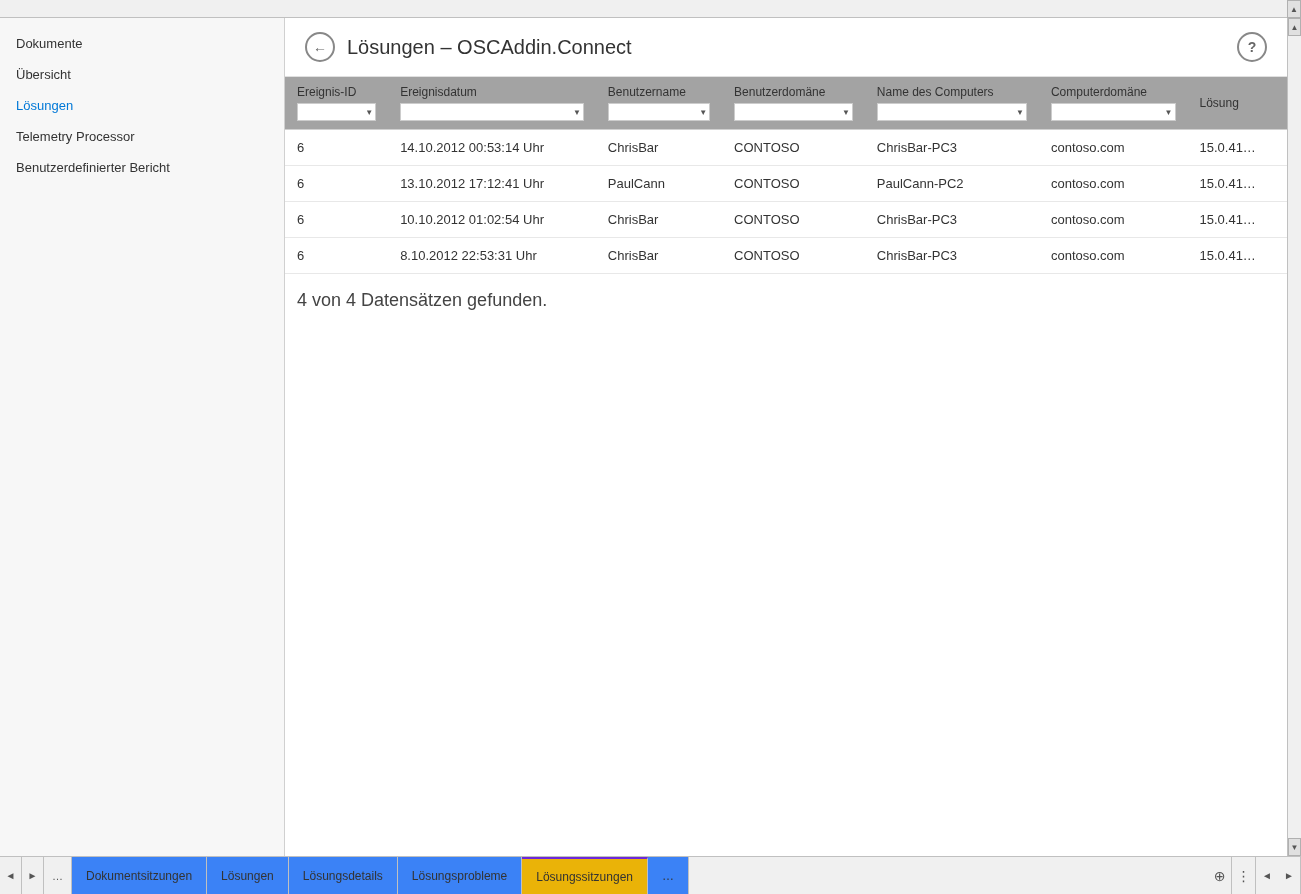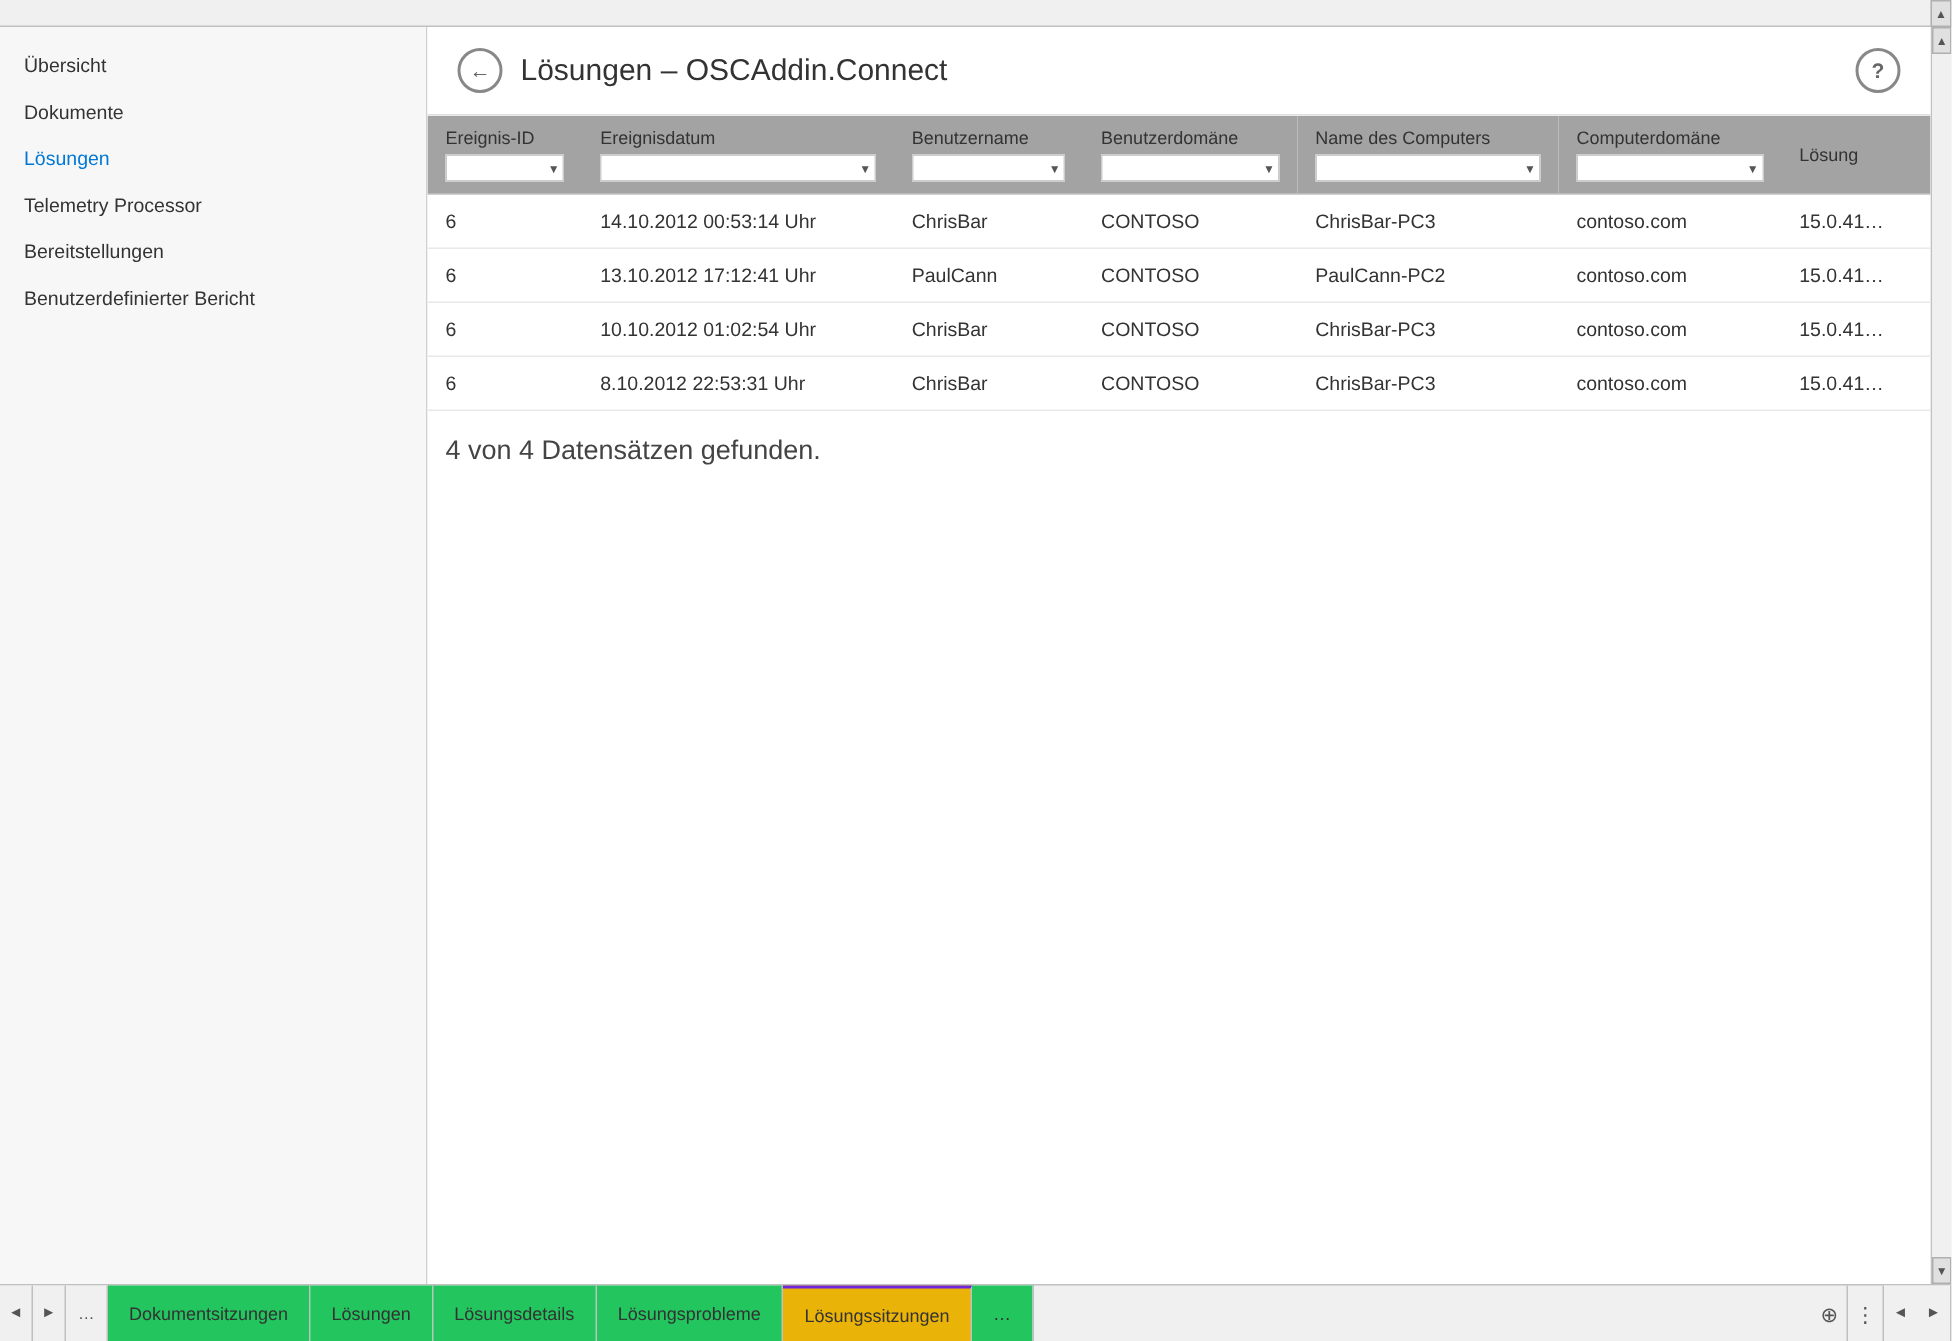--- a/index.html
+++ b/index.html
@@ -192,21 +192,21 @@
     .tab-item {
       padding: 0 14px;
       height: 100%;
       display: flex;
       align-items: center;
       font-size: 12px;
       color: #333;
       cursor: pointer;
       border-right: 1px solid #c0c0c0;
       white-space: nowrap;
-      background: #22c55e;
+      background: #3b82f6;
     }
     .tab-item.active {
       background: #eab308;
       border-top: 2px solid #6d28d9;
       font-weight: 500;
     }
     .tab-add-btn {
       width: 24px;
       height: 100%;
       display: flex;
@@ -276,25 +276,24 @@
 <body>
 
 <div style="display:flex; height:18px; background:#f0f0f0; border-bottom:1px solid #c0c0c0; justify-content:flex-end; flex-shrink:0;">
   <div style="width:14px; height:18px; background:#e0e0e0; border:1px solid #b0b0b0; display:flex; align-items:center; justify-content:center; font-size:8px; cursor:pointer; color:#555;">▲</div>
 </div>
 
 <div class="main-container">
 
   <div class="sidebar">
     <div id="sidebar-items">
+        <div class="sidebar-item">Dokumente</div>
         <div class="sidebar-item">Übersicht</div>
-        <div class="sidebar-item">Dokumente</div>
         <div class="sidebar-item active">Lösungen</div>
         <div class="sidebar-item">Telemetry Processor</div>
-        <div class="sidebar-item">Bereitstellungen</div>
         <div class="sidebar-item">Benutzerdefinierter Bericht</div>
       </div>
   </div>
 
   <div class="content-area">
 
     <div class="content-header">
       <div class="back-button">
         <span>←</span>
       </div>

